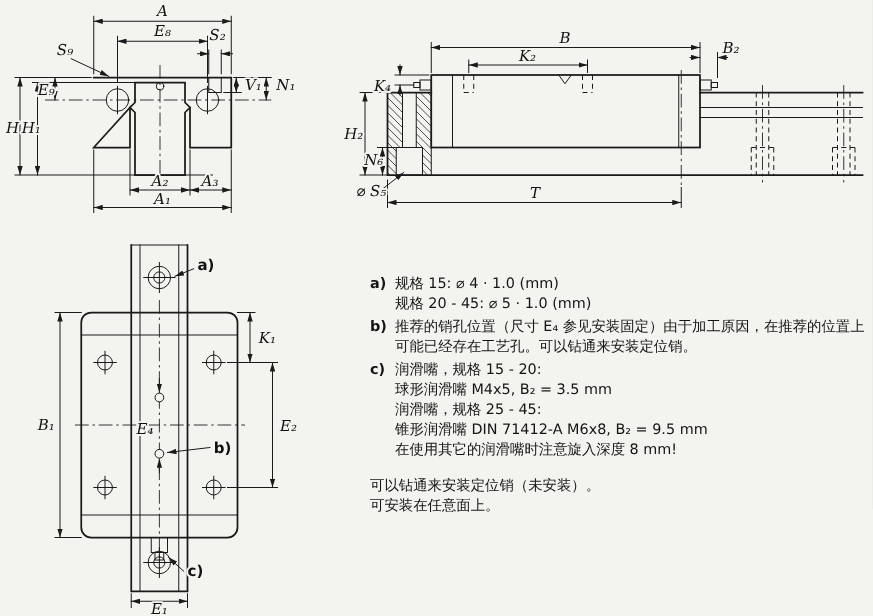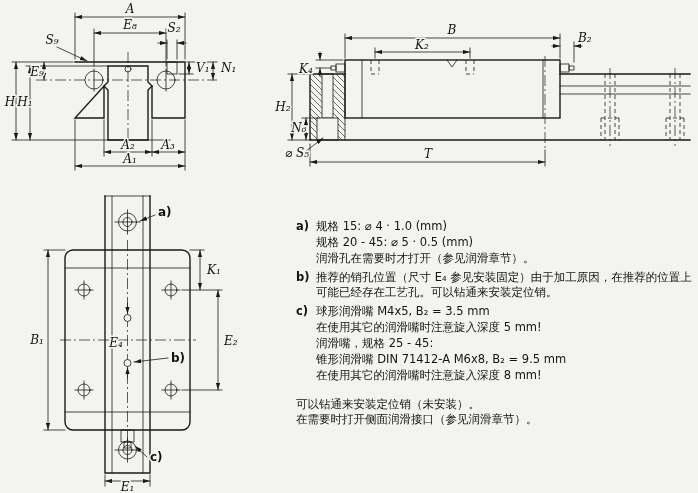--- a/index.html
+++ b/index.html
@@ -206,43 +206,42 @@
     <text class="callout" x="150" y="461" text-anchor="start">c)</text>
   </g>
 </svg>
 
 <div class="notes">
 
   <div class="note">
     <span class="note-label">a)</span>
     <div class="note-body">
       <div class="note-line">规格 15: ⌀ 4 · 1.0 (mm)</div>
-      <div class="note-line">规格 20 - 45: ⌀ 5 · 0.5 (mm)</div>
-      <div class="note-line">润滑孔在需要时才打开（参见润滑章节）。</div>
+      <div class="note-line">规格 20 - 45: ⌀ 5 · 1.0 (mm)</div>
     </div>
   </div>
 
   <div class="note">
     <span class="note-label">b)</span>
     <div class="note-body">
       <div class="note-line">推荐的销孔位置（尺寸 E₄ 参见安装固定）由于加工原因，在推荐的位置上可能已经存在工艺孔。可以钻通来安装定位销。</div>
     </div>
   </div>
 
   <div class="note">
     <span class="note-label">c)</span>
     <div class="note-body">
+      <div class="note-line">润滑嘴，规格 15 - 20:</div>
       <div class="note-line">球形润滑嘴 M4x5, B₂ = 3.5 mm</div>
-      <div class="note-line">在使用其它的润滑嘴时注意旋入深度 5 mm!</div>
       <div class="note-line">润滑嘴，规格 25 - 45:</div>
       <div class="note-line">锥形润滑嘴 DIN 71412-A M6x8, B₂ = 9.5 mm</div>
       <div class="note-line">在使用其它的润滑嘴时注意旋入深度 8 mm!</div>
     </div>
   </div>
 
   <div class="note-footer">
     <div class="note-line">可以钻通来安装定位销（未安装）。</div>
-    <div class="note-line">在需要时打开侧面润滑接口（参见润滑章节）。</div>
+    <div class="note-line">可安装在任意面上。</div>
   </div>
 
 </div>
 
 </div>
 
 </body></html>

